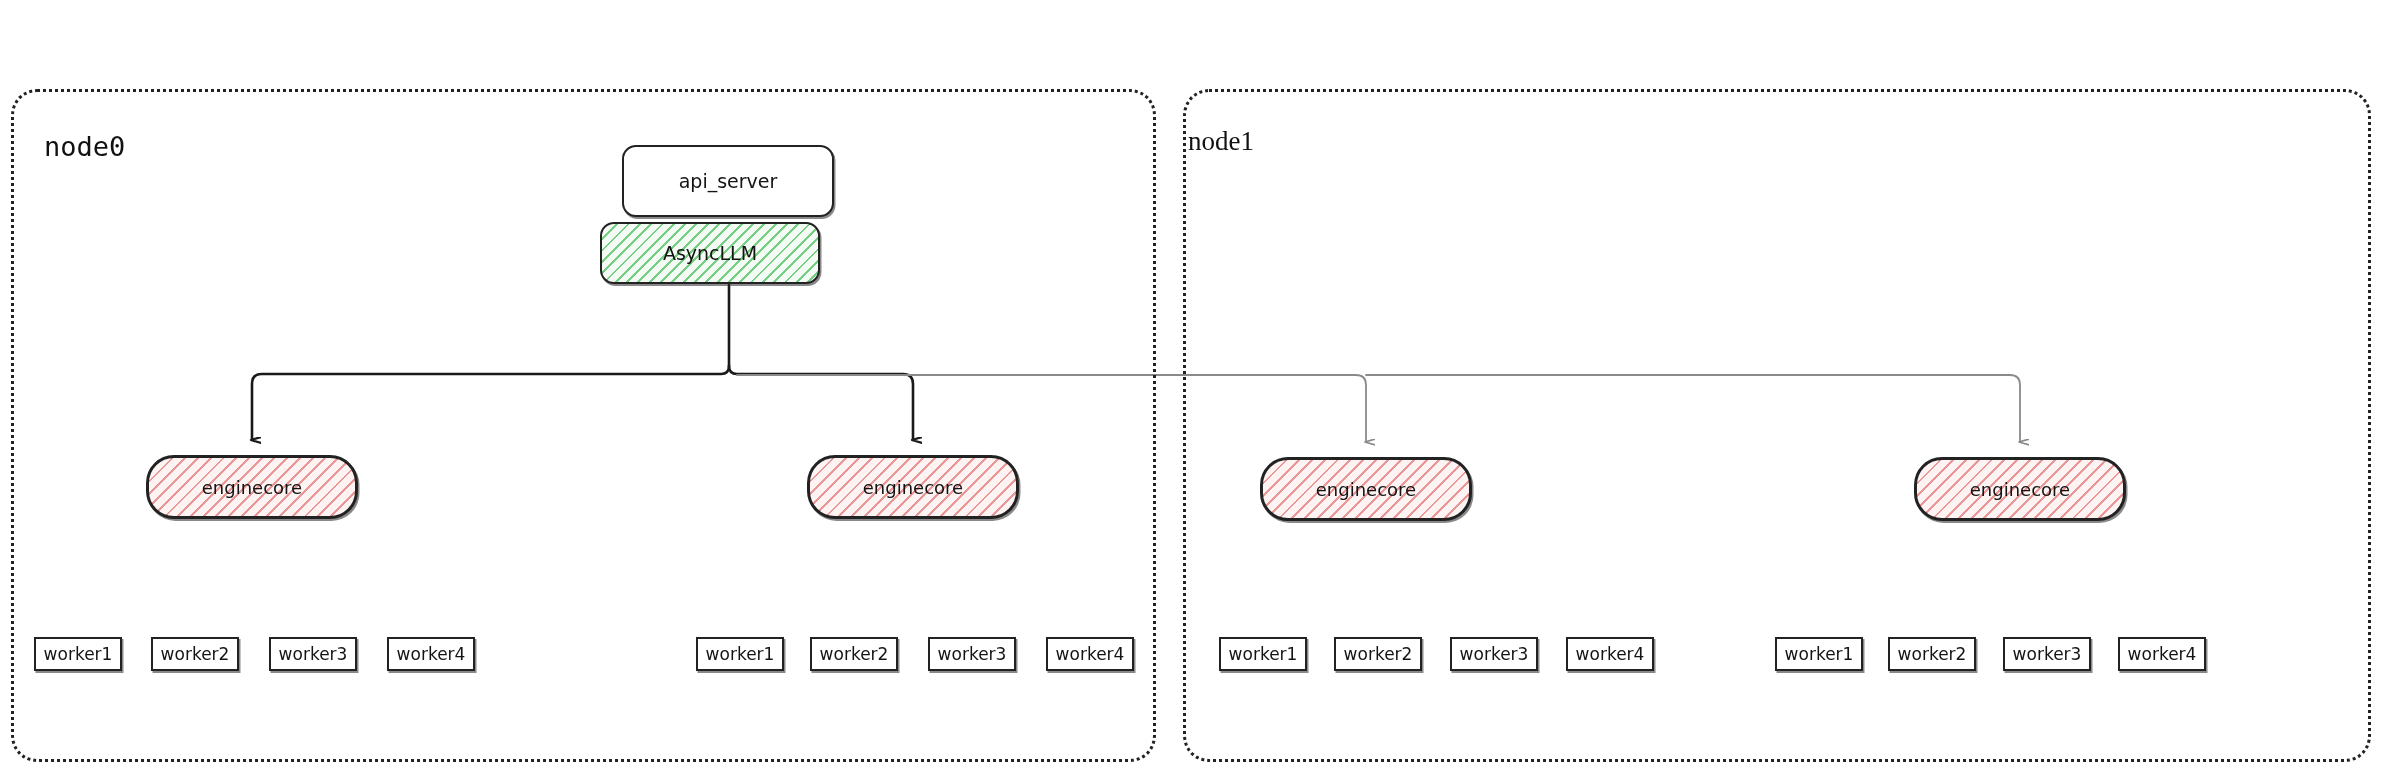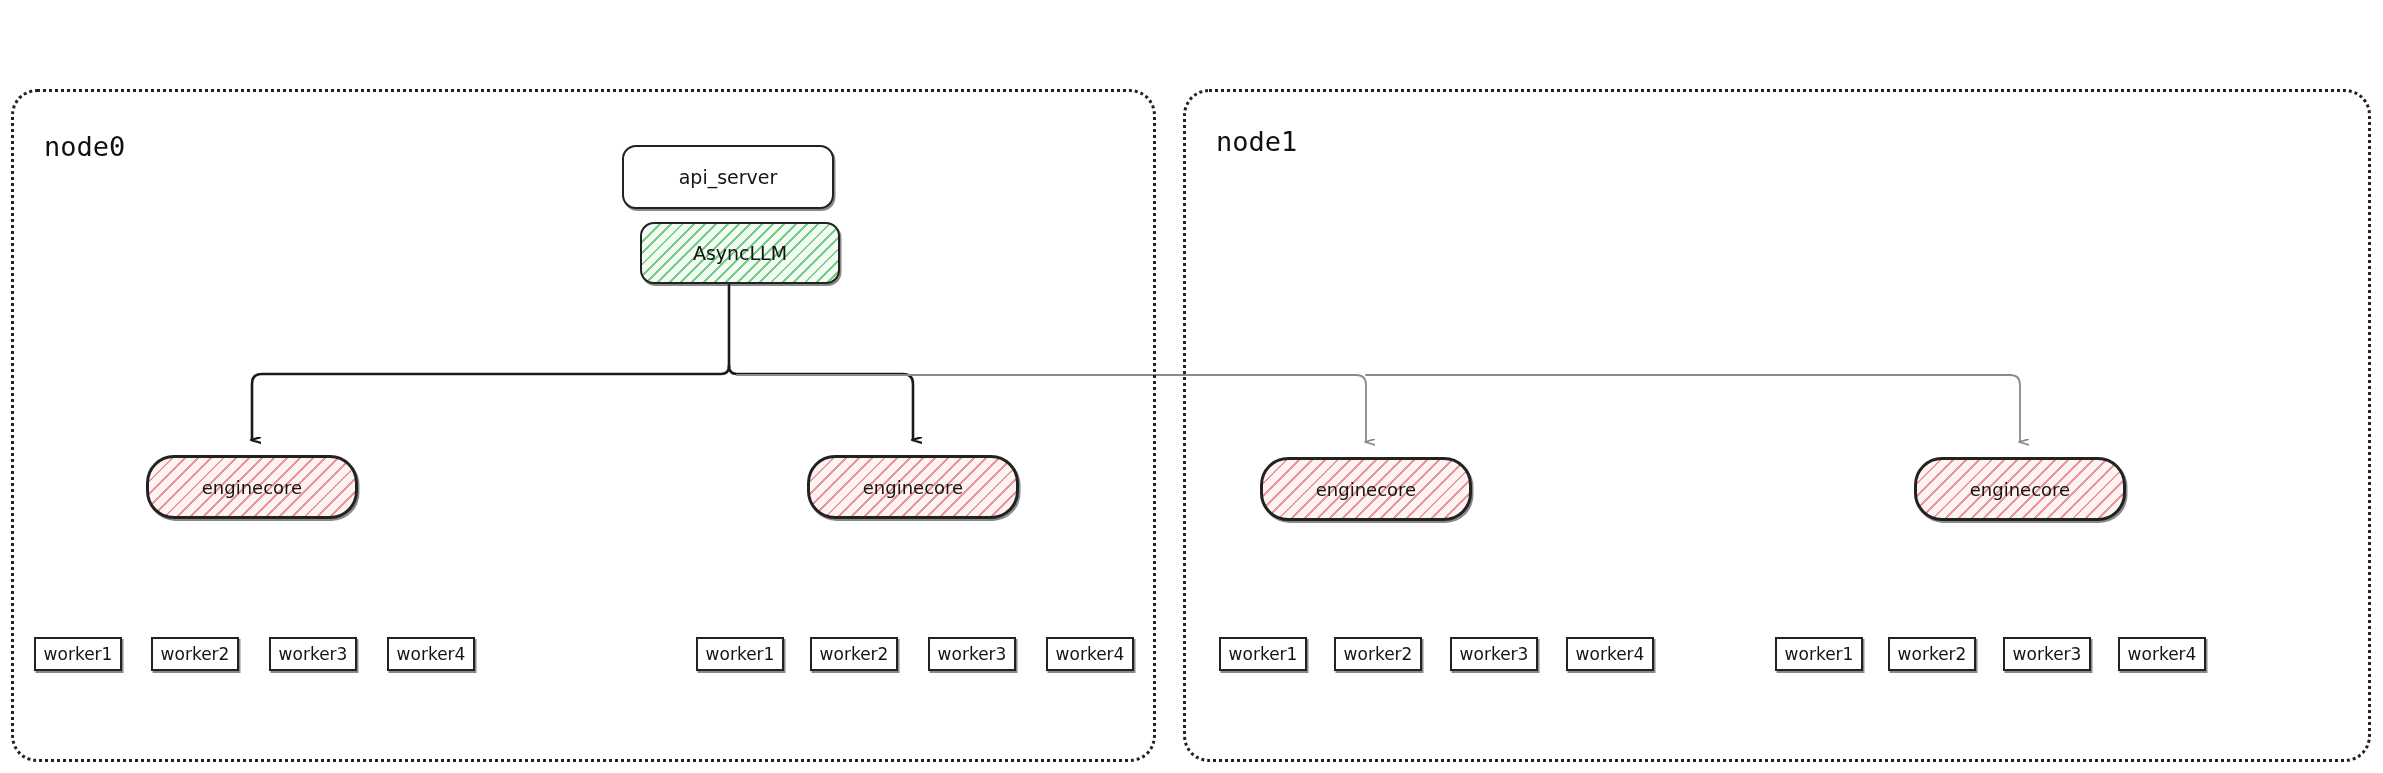--- a/index.html
+++ b/index.html
@@ -137,25 +137,25 @@
     <path d="M 729 366 Q 729 374 737 374 L 903 374 Q 913 374 913 384 L 913 440" fill="none" stroke="#1a1a1a" stroke-width="2.6" stroke-linecap="round" stroke-linejoin="round" marker-end="url(#arrowDark)"></path>
 
     <path d="M 737 375 L 1356 375 Q 1366 375 1366 385 L 1366 442" fill="none" stroke="#8a8a8a" stroke-width="1.8" stroke-linecap="round" stroke-linejoin="round" marker-end="url(#arrowLight)"></path>
 
     <path d="M 1366 375 L 2010 375 Q 2020 375 2020 385 L 2020 442" fill="none" stroke="#8a8a8a" stroke-width="1.8" stroke-linecap="round" stroke-linejoin="round" marker-end="url(#arrowLight)"></path>
   </svg>
 
   <div class="node-container" style="left:11px; top:89px; width:1145px; height:673px;"></div>
   <div class="node-label" style="left:44px; top:131px;">node0</div>
 
-  <div class="box box-api" style="left:622px; top:145px; width:212px; height:64px;justify-content:center;">
+  <div class="box box-api" style="left:622px; top:145px; width:212px; height:72px;justify-content:center;">
     <span>api_server</span>
   </div>
 
-  <div class="box box-async" style="left:640px; top:222px; width:200px; height:62px;">
+  <div class="box box-async" style="left:600px; top:222px; width:220px; height:62px;">
     <span>AsyncLLM</span>
   </div>
 
   <div class="box box-engine" style="left:146px; top:455px; width:212px; height:64px;">
     <span>enginecore</span>
   </div>
 
   <div class="box box-engine" style="left:807px; top:455px; width:212px; height:64px;">
     <span>enginecore</span>
   </div>
@@ -180,21 +180,21 @@
     <span>worker2</span>
   </div>
   <div class="box box-worker" style="left:928px; top:637px; width:88px;">
     <span>worker3</span>
   </div>
   <div class="box box-worker" style="left:1046px; top:637px; width:88px;">
     <span>worker4</span>
   </div>
 
   <div class="node-container" style="left:1183px; top:89px; width:1188px; height:673px;"></div>
-  <div class="node-label" style="left:1216px; top:126px;">node1</div>
+  <div class="node-label" style="left:1188px; top:126px;font-family:Liberation Serif, serif;">node1</div>
 
   <div class="box box-engine" style="left:1260px; top:457px; width:212px; height:64px;">
     <span>enginecore</span>
   </div>
 
   <div class="box box-engine" style="left:1914px; top:457px; width:212px; height:64px;">
     <span>enginecore</span>
   </div>
 
   <div class="box box-worker" style="left:1219px; top:637px; width:88px;">

